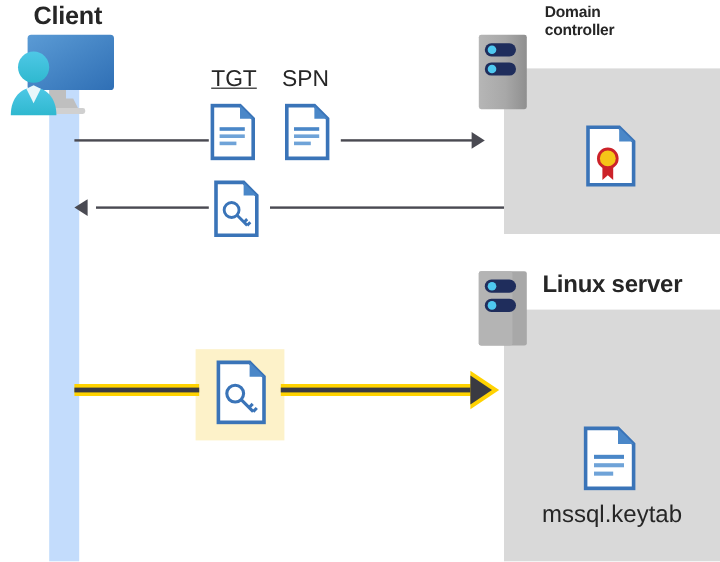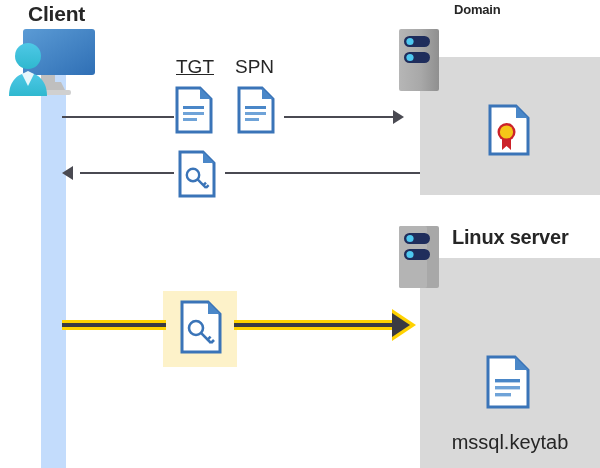--- a/index.html
+++ b/index.html
@@ -113,37 +113,38 @@
   
   #cert-doc{left:488px;top:104px;width:42px;height:52px;}
 
   
   #sql-db{left:484px;top:280px;width:52px;height:56px;}
 
   
   #keytab-doc{left:486px;top:355px;width:44px;height:54px;}
   #keytab-caption{
     position:absolute;left:420px;top:418px;width:180px;text-align:center;
-    font-size:20px;color:#262626;margin-top:13px;
+    font-size:20px;color:#262626;
   }
 </style>
 </head>
 <body>
 
 <div id="stage">
 
   <div class="panel" id="dc-panel"></div>
   <div class="panel" id="linux-panel"></div>
 
   <div id="lifeline"></div>
 
   <div class="title" id="client-title">Client</div>
 
   <div class="title" id="dc-title">
     <div>Domain</div>
+    <div>controller</div>
   </div>
 
   <div class="title" id="linux-title">Linux server</div>
 
   <div id="client-icon">
     <svg width="96" height="72" viewBox="0 0 96 72" xmlns="http://www.w3.org/2000/svg">
       <defs>
         <linearGradient id="monGrad" x1="0" y1="0" x2="1" y2="1">
           <stop offset="0%" stop-color="#5b9bd5"></stop>
           <stop offset="100%" stop-color="#2f6fb5"></stop>

